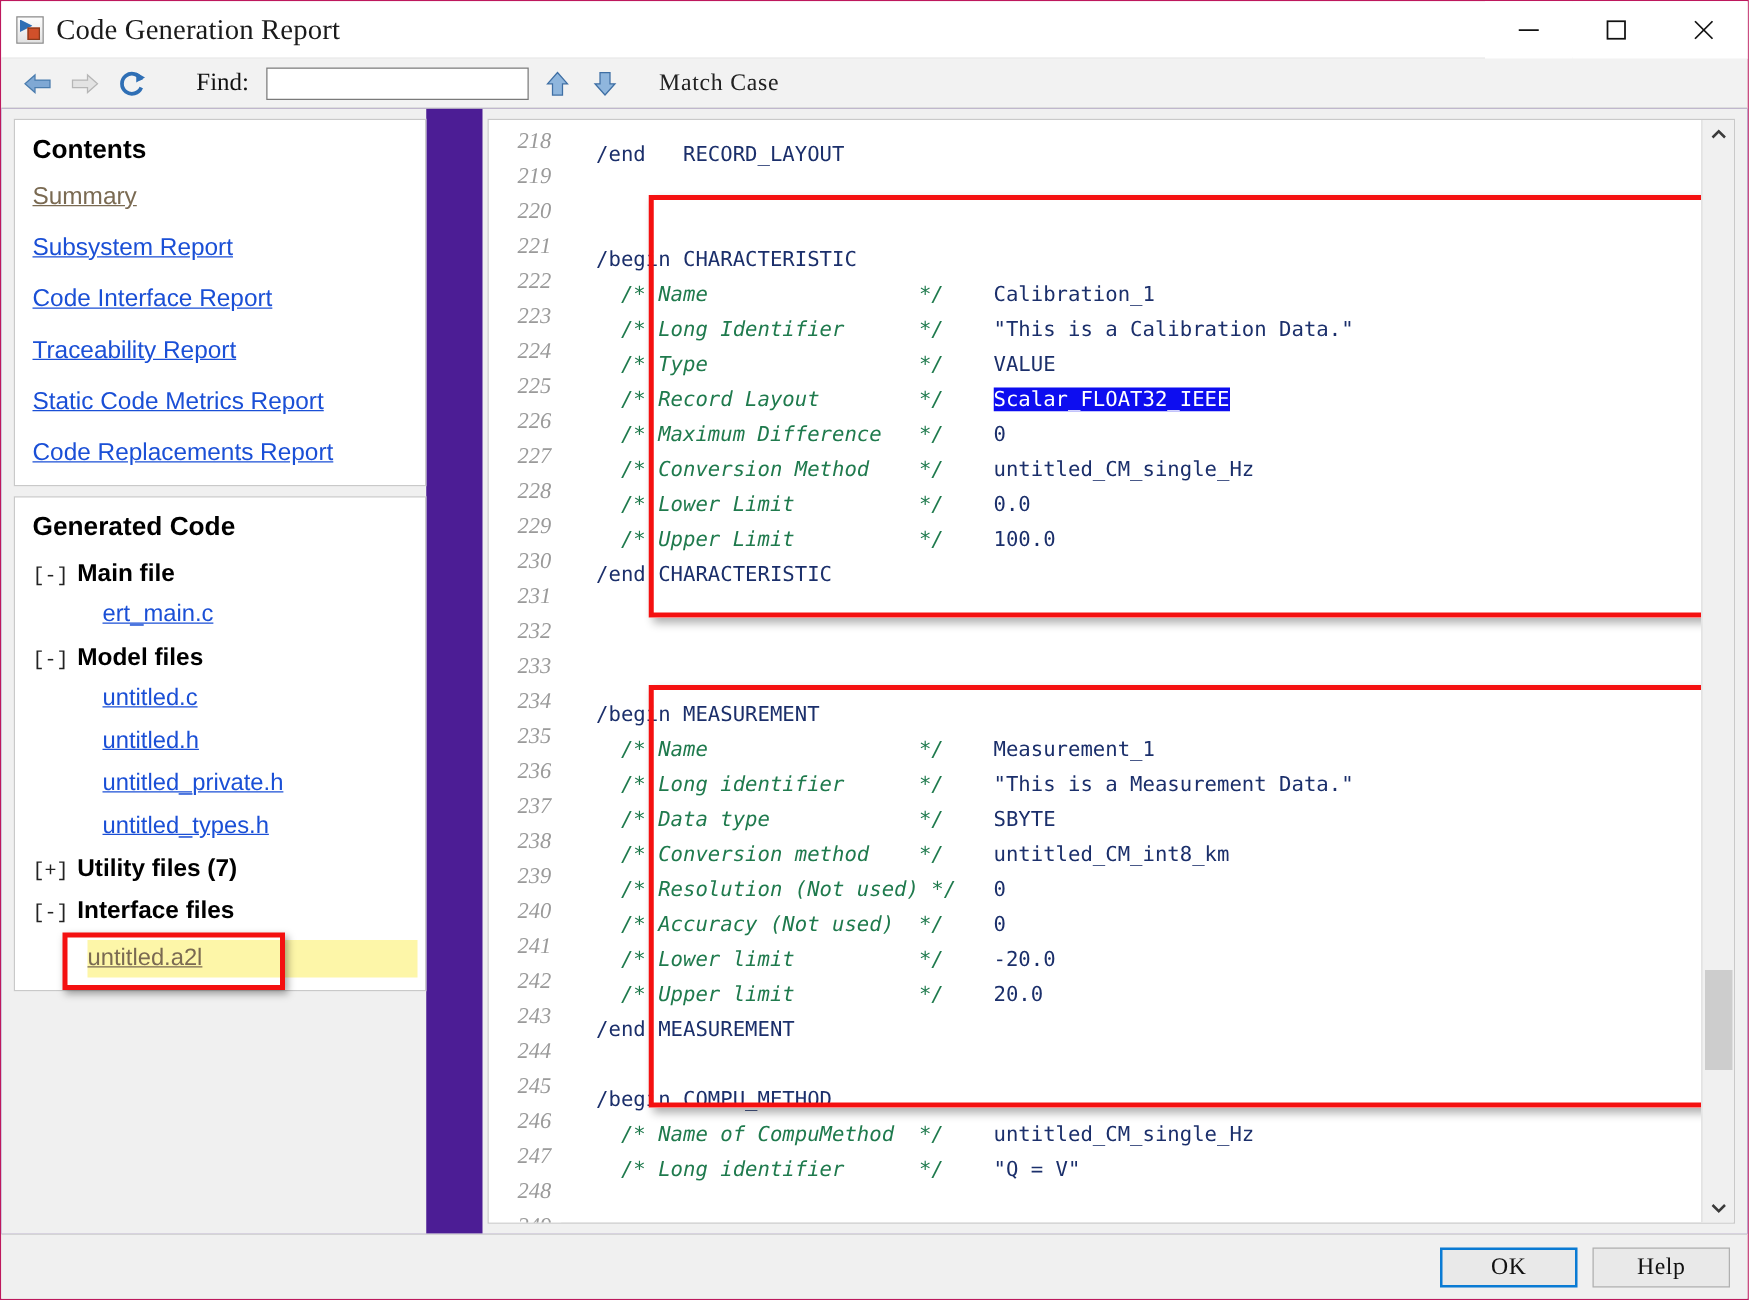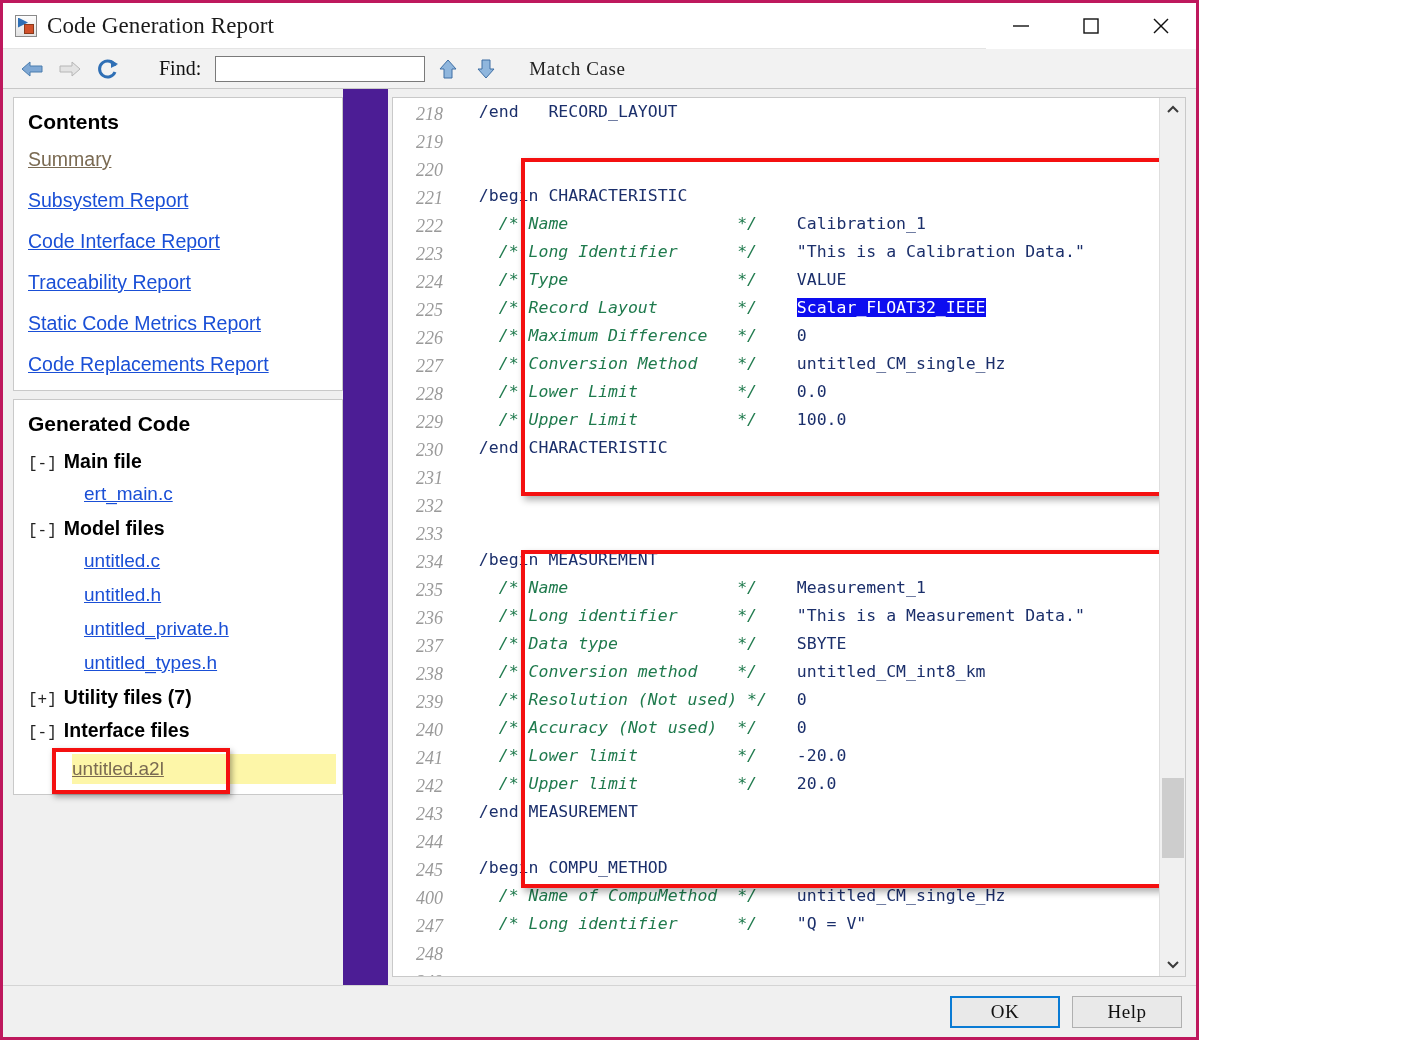--- a/index.html
+++ b/index.html
@@ -6,23 +6,23 @@
   html, body {
     margin: 0; padding: 0;
     width: 1405px; height: 1040px;
     overflow: hidden;
     background: #ffffff;
     font-family: "Liberation Sans", sans-serif;
   }
 
   #app {
     position: relative;
-    width: 1199px; height: 1040px;
+    width: 1399px; height: 1040px;
     background: #f0f0f0;
-    border: 3px solid #be185d;
+    border: 1px solid #be185d;
     display: flex;
     flex-direction: column;
   }
 
   
   .titlebar {
     height: 46px;
     background: #ffffff;
     display: flex;
     align-items: center;
@@ -254,21 +254,21 @@
     font-family: "Liberation Serif", serif;
     font-style: italic;
     font-size: 18px;
     color: #9a9a9a;
     height: 28px;
     line-height: 28px;
   }
   .codearea {
     flex: 1 1 auto;
     position: relative;
-    padding-top: 0;
+    padding-top: 14px;
     padding-left: 8px;
     overflow: hidden;
   }
   .cl {
     height: 28px;
     line-height: 28px;
     font-family: "DejaVu Sans Mono", monospace;
     font-size: 16.5px;
     white-space: pre;
     color: #1b2f6b;
@@ -468,21 +468,21 @@
             <div class="ln">236</div>
             <div class="ln">237</div>
             <div class="ln">238</div>
             <div class="ln">239</div>
             <div class="ln">240</div>
             <div class="ln">241</div>
             <div class="ln">242</div>
             <div class="ln">243</div>
             <div class="ln">244</div>
             <div class="ln">245</div>
-            <div class="ln">400</div>
+            <div class="ln">246</div>
             <div class="ln">247</div>
             <div class="ln">248</div>
             <div class="ln">249</div>
           </div>
         <div class="codearea" id="codearea">
           <div class="redbox" style="left:70px; top:60px; width:902px; height:338px;"></div>
           <div class="redbox" style="left:70px; top:452px; width:902px; height:338px;"></div>
         <div class="cl"><span>  /end   RECORD_LAYOUT</span></div>
             <div class="cl"><span></span></div>
             <div class="cl"><span></span></div>

